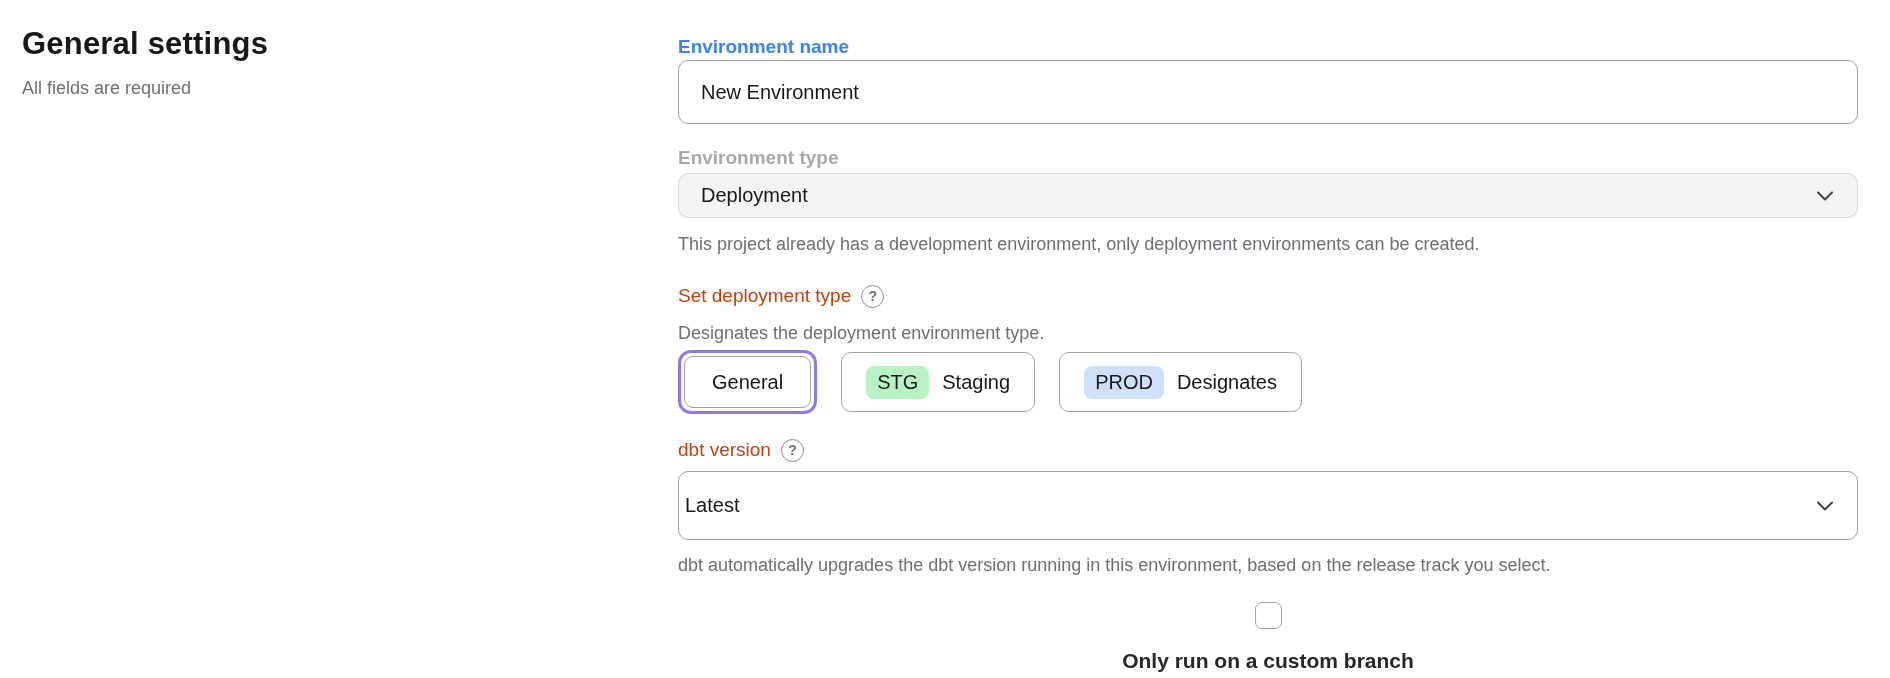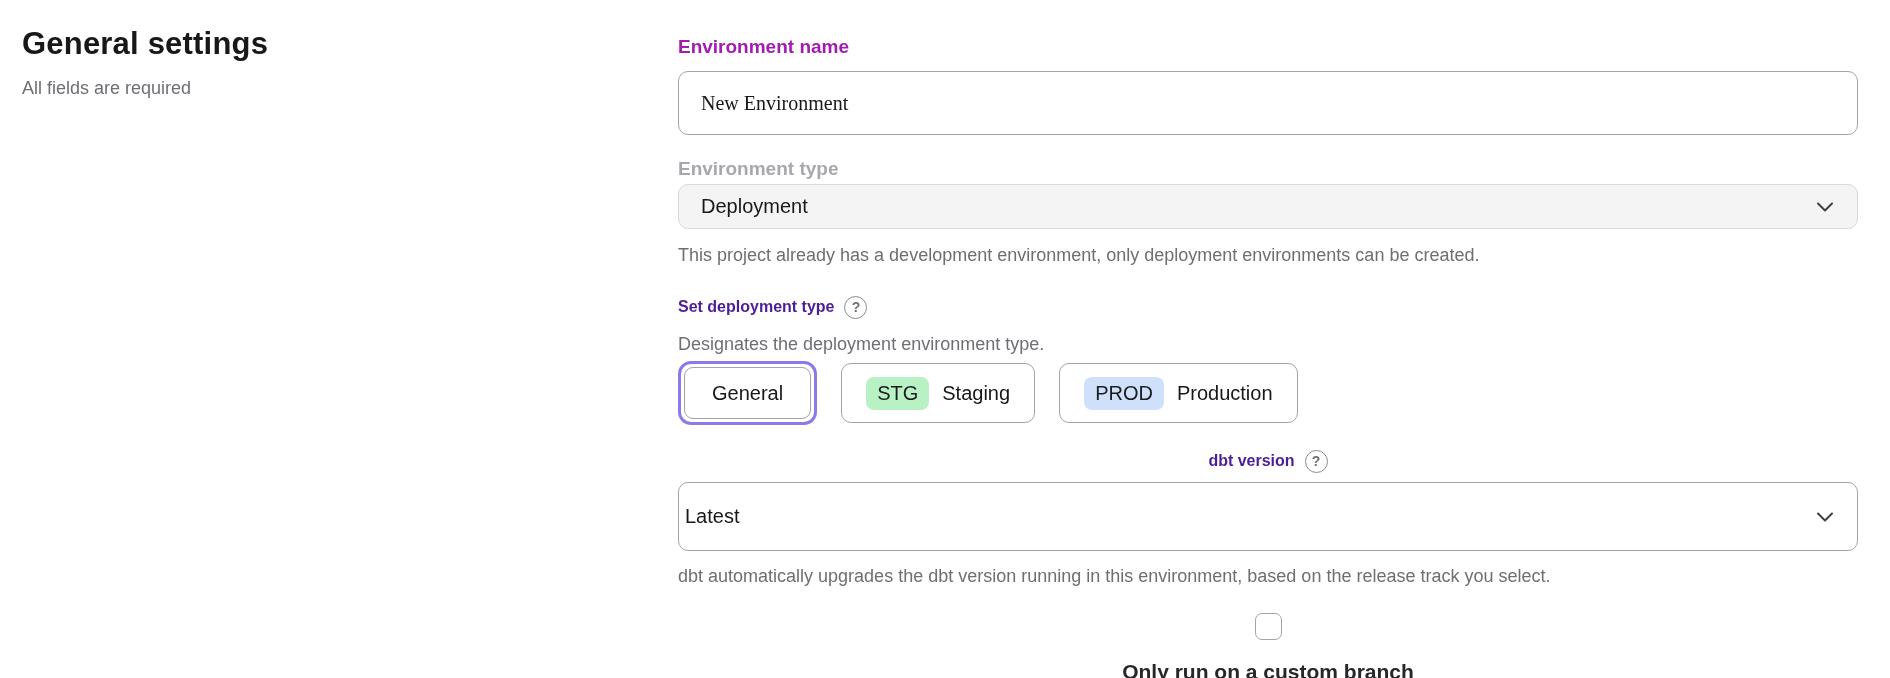--- a/index.html
+++ b/index.html
@@ -34,35 +34,35 @@
   .form-col {
     position: absolute;
     left: 678px;
     top: 0;
     width: 1180px;
   }
 
   .field-label {
     font-size: 19px;
     font-weight: 700;
-    color: #a21caf;
+    color: #3b82f6;
     line-height: 26px;
   }
   .field-label.disabled { color: #a7a7ae; }
 
   .row-label-1 { margin-top: 34px; }
 
   .text-input {
-    margin-top: 11px;
+    margin-top: 0;
     width: 100%;
     height: 64px;
     border: 1px solid #a3a3a9;
     border-radius: 10px;
     background: #ffffff;
-    font-family: Liberation Serif, serif;
+    font-family: Liberation Sans, sans-serif;
     font-size: 20px;
     color: #18181b;
     padding: 0 22px;
     outline: none;
     display: block;
   }
 
   .row-label-2 { margin-top: 21px; }
 
   .select-box {
@@ -103,23 +103,23 @@
   .helper-1 { margin-top: 13px; }
 
   .section-heading-row {
     margin-top: 26px;
     display: flex;
     align-items: center;
     gap: 10px;
     line-height: 26px;
   }
   .section-heading {
-    font-size: 16px;
-    font-weight: 700;
-    color: #4c1d95;
+    font-size: 19px;
+    font-weight: 400;
+    color: #c2410c;
   }
   .help-icon {
     width: 23px;
     height: 23px;
     border: 1.5px solid #8b8b91;
     border-radius: 50%;
     display: inline-flex;
     align-items: center;
     justify-content: center;
     font-size: 14px;
@@ -167,21 +167,21 @@
     align-items: center;
     height: 33px;
     padding: 0 11px;
     border-radius: 8px;
     font-size: 20px;
     color: #1c1c1f;
   }
   .badge-stg { background: #b8f1c4; text-align: center; }
   .badge-prod { background: #cfe0fb; }
 
-  .row-heading-version { margin-top: 20px; justify-content: center; }
+  .row-heading-version { margin-top: 20px; }
   .select-version { margin-top: 8px; height: 69px; padding-left: 6px; }
   .helper-2 { margin-top: 12px; }
 
   .checkbox-row {
     margin-top: 24px;
     display: flex;
     align-items: center;
     gap: 20px;
     flex-direction: column;
   }
@@ -234,21 +234,21 @@
       <button class="seg-btn">
         <span>General</span>
       </button>
     </span>
     <button class="seg-btn">
       <span class="env-badge badge-stg">STG</span>
       <span>Staging</span>
     </button>
     <button class="seg-btn">
       <span class="env-badge badge-prod">PROD</span>
-      <span>Production</span>
+      <span>Designates</span>
     </button>
   </div>
 
   <div class="section-heading-row row-heading-version">
     <span class="section-heading">dbt version</span>
     <span class="help-icon">?</span>
   </div>
   <div class="select-box select-version">
     <span>Latest</span>
     <svg class="chevron" viewBox="0 0 16 10">

